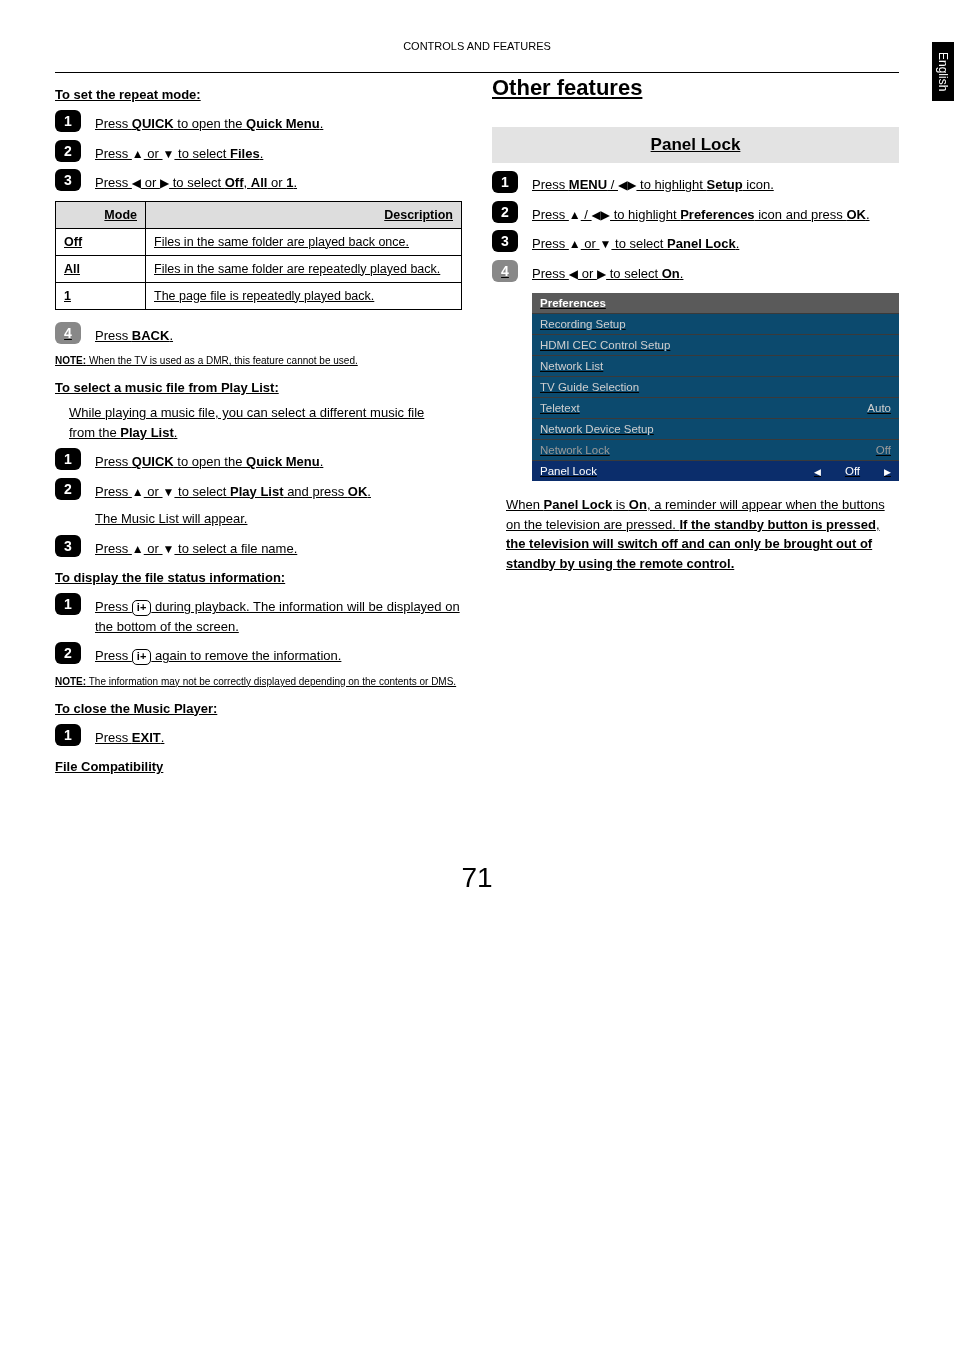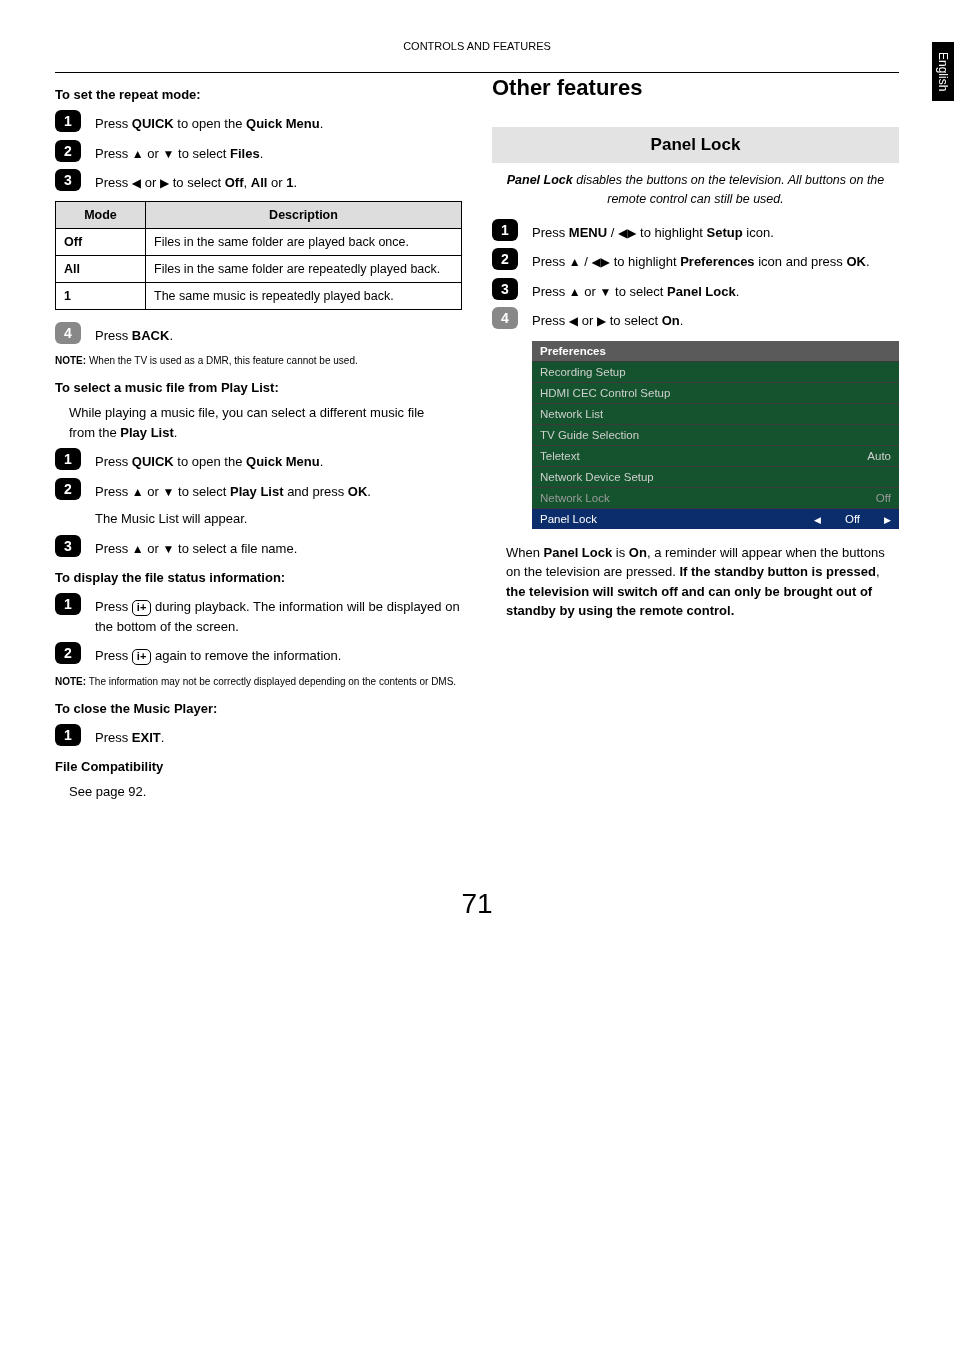--- a/index.html
+++ b/index.html
@@ -1,42 +1,42 @@
 <!DOCTYPE html>
 <html><head>
 <meta charset="utf-8">
 <style>
   * { box-sizing: border-box; margin: 0; padding: 0; }
   body { font-family: Arial, Helvetica, sans-serif; font-size: 13px; color: #000; width: 954px; margin: 0 auto; background: #fff; }
   .page { padding: 40px 55px 20px 55px; position: relative; min-height: 1354px; }
   .header-line { border-top: 1px solid #000; margin-bottom: 2px; }
   .header-row { display: flex; justify-content: center; font-size: 11px; margin-bottom: 20px; }
   .side-tab { position: absolute; right: 0; top: 42px; background: #000; color: #fff; writing-mode: vertical-rl; padding: 10px 4px; font-size: 12px; }
-  .columns { display: flex; gap: 30px; }
+  .columns { display: flex; gap: 30px; text-decoration: underline; }
   .col { flex: 1; min-width: 0; }
   .section-hdr { font-weight: bold; font-size: 13px; margin: 12px 0 8px; }
   .main-hdr { font-weight: bold; font-size: 22px; margin: 0 0 26px; }
   .step { display: flex; align-items: flex-start; margin: 6px 0; }
   .step-body { flex: 1; padding-top: 4px; line-height: 1.5; }
   .badge { display: inline-flex; width: 26px; height: 22px; background: #000; color: #fff; border-radius: 6px; font-weight: bold; font-size: 14px; justify-content: center; align-items: center; margin-right: 14px; flex-shrink: 0; }
   .badge.grey { background: #888; }
   .tri { display: inline-block; font-size: 12px; }
   .iplus { display: inline-flex; align-items: center; justify-content: center; border: 1.5px solid #000; border-radius: 5px; padding: 0 4px; font-size: 11px; font-weight: bold; height: 16px; line-height: 1; }
   .iplus::after { content: "i+"; }
   table.desc-table { border-collapse: collapse; width: 100%; margin: 8px 0 12px; font-size: 12.5px; }
-  table.desc-table th { background: #ddd; border: 1px solid #000; padding: 6px 8px; font-weight: bold; text-align: center; }
+  table.desc-table th { background: #ddd; border: 1px solid #000; padding: 6px 8px; font-weight: bold; text-align: right; }
   table.desc-table td { border: 1px solid #000; padding: 6px 8px; vertical-align: top; }
   table.desc-table td:first-child { font-weight: bold; width: 90px; }
   .note-para { font-size: 10px; line-height: 1.5; margin: 8px 0; }
   .bold { font-weight: bold; }
   .subhead-band { background: #e3e3e3; text-align: center; padding: 8px 6px; font-size: 17px; font-weight: bold; margin: 10px 0 8px; }
   .intro-ital { font-style: italic; text-align: center; font-size: 12.5px; margin: 6px 0 10px; line-height: 1.5; }
   .prefs-box { width: 100%; font-size: 11.5px; margin: 10px 0 14px; }
   .prefs-box .hdr { background: #5a5a5a; color: #fff; padding: 4px 8px; font-weight: bold; }
-  .prefs-box .row { background: #14532d; color: #cfcfcf; display: flex; justify-content: space-between; padding: 4px 8px; border-top: 1px solid #3a3a3a; }
+  .prefs-box .row { background: #0c4a6e; color: #cfcfcf; display: flex; justify-content: space-between; padding: 4px 8px; border-top: 1px solid #3a3a3a; }
   .prefs-box .row.dim { color: #9a9a9a; }
   .prefs-box .row.sel { background: #0b2d6b; color: #fff; }
   .prefs-box .row.sel .tri-l, .prefs-box .row.sel .tri-r { color: #fff; }
   .pl-val { display: flex; align-items: center; gap: 24px; }
   .tri-l::before { content: "◀"; font-size: 9px; }
   .tri-r::after { content: "▶"; font-size: 9px; }
   .page-num { text-align: center; font-size: 28px; margin-top: 80px; }
   .para { font-size: 13px; line-height: 1.5; margin: 6px 14px; }
   .aru::before { content: "▲"; }
   .ard::before { content: "▼"; }
@@ -89,21 +89,21 @@
         <tr>
               <td>Off</td>
               <td>Files in the same folder are played back once.</td>
             </tr>
         <tr>
               <td>All</td>
               <td>Files in the same folder are repeatedly played back.</td>
             </tr>
         <tr>
               <td>1</td>
-              <td>The same music is repeatedly played back.</td>
+              <td>The page file is repeatedly played back.</td>
             </tr>
       </tbody>
         </table>
 
       <div class="step">
         <span class="badge grey">4</span>
         <div class="step-body">
           <span>Press </span><span class="bold">BACK</span><span>.</span>
         </div>
       </div>
@@ -162,31 +162,27 @@
 
       <div class="section-hdr">To close the Music Player:</div>
       <div class="step">
         <span class="badge">1</span>
         <div class="step-body">
           <span>Press </span><span class="bold">EXIT</span><span>.</span>
         </div>
       </div>
 
       <div class="section-hdr">File Compatibility</div>
-      <div class="para">See page 92.</div>
     </div>
 
     <div class="col">
       <div class="main-hdr">Other features</div>
 
       <div class="subhead-band">Panel Lock</div>
 
-      <div class="intro-ital">
-        <span class="bold" style="font-style:italic">Panel Lock</span><span> disables the buttons on the television. All buttons on the remote control can still be used.</span>
-      </div>
 
       <div class="step">
         <span class="badge">1</span>
         <div class="step-body">
           <span>Press </span><span class="bold">MENU</span><span> / </span><span class="tri arl"></span><span class="tri arr"></span><span> to highlight </span><span class="bold">Setup</span><span> icon.</span>
         </div>
       </div>
 
       <div class="step">
         <span class="badge">2</span>

